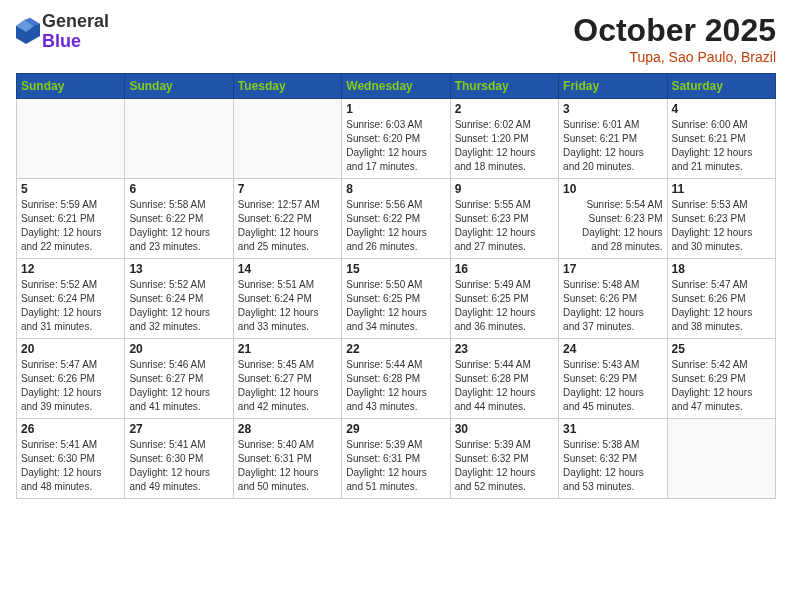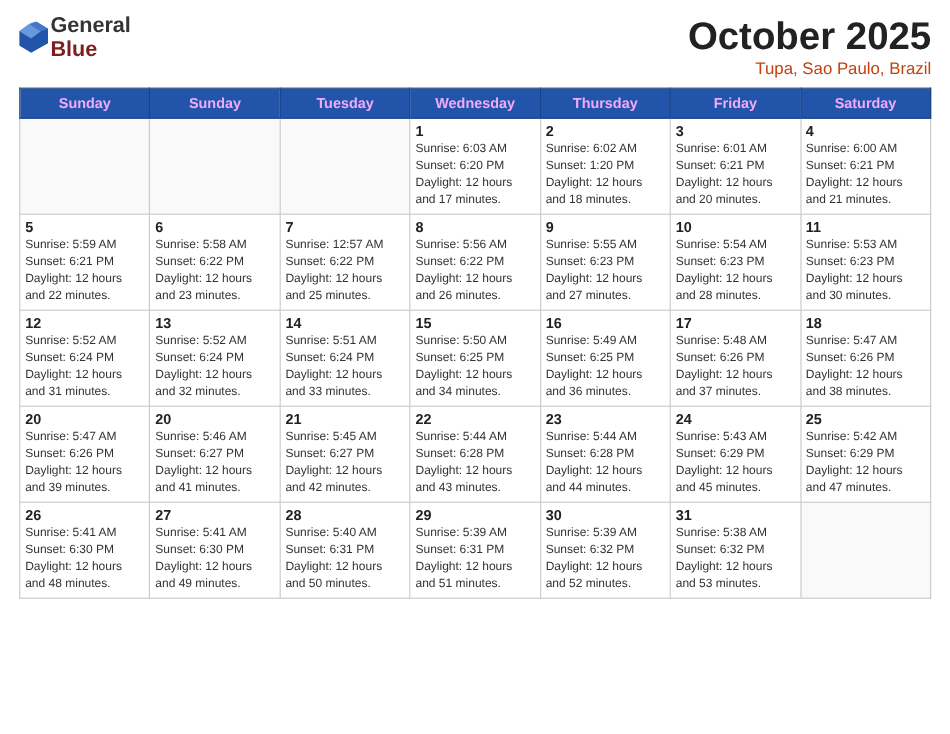--- a/index.html
+++ b/index.html
@@ -25,21 +25,21 @@
     .logo {
       display: flex;
       align-items: center;
     }
     .logo-text {
       font-size: 18px;
       font-weight: bold;
       line-height: 1.1;
     }
     .logo-general { color: #333; }
-    .logo-blue { color: #7f1d1d; }
+    .logo-blue { color: #6d28d9; }
     .logo-icon {
       width: 24px;
       height: 28px;
       margin-right: 2px;
     }
     .title-block {
       text-align: right;
     }
     .month-title {
       font-size: 32px;
@@ -50,25 +50,25 @@
       font-size: 14px;
       color: #c2410c;
     }
     .calendar {
       width: 100%;
       border-collapse: collapse;
       table-layout: fixed;
     }
     .calendar th {
       background: #2255aa;
-      color: #f0abfc;
+      color: #84cc16;
       font-size: 12px;
       font-weight: bold;
       padding: 5px 4px;
-      text-align: center;
+      text-align: left;
       border: 1px solid #1a4488;
     }
     .calendar td {
       border: 1px solid #ccc;
       vertical-align: top;
       padding: 3px 4px;
       font-size: 9.5px;
       color: #333;
       height: 80px;
       background: #fff;
@@ -178,21 +178,21 @@
 Daylight: 12 hours and 26 minutes.</div>
           </td>
           <td>
             <div class="day-number">9</div>
             <div class="day-info" style="white-space: pre-line;">Sunrise: 5:55 AM
 Sunset: 6:23 PM
 Daylight: 12 hours and 27 minutes.</div>
           </td>
           <td>
             <div class="day-number">10</div>
-            <div class="day-info" style="white-space: pre-line;">Sunrise: 5:54 AM
+            <div class="day-info" style="white-space: pre-line; text-align: right;">Sunrise: 5:54 AM
 Sunset: 6:23 PM
 Daylight: 12 hours and 28 minutes.</div>
           </td>
           <td>
             <div class="day-number">11</div>
             <div class="day-info" style="white-space: pre-line;">Sunrise: 5:53 AM
 Sunset: 6:23 PM
 Daylight: 12 hours and 30 minutes.</div>
           </td>
         </tr>

